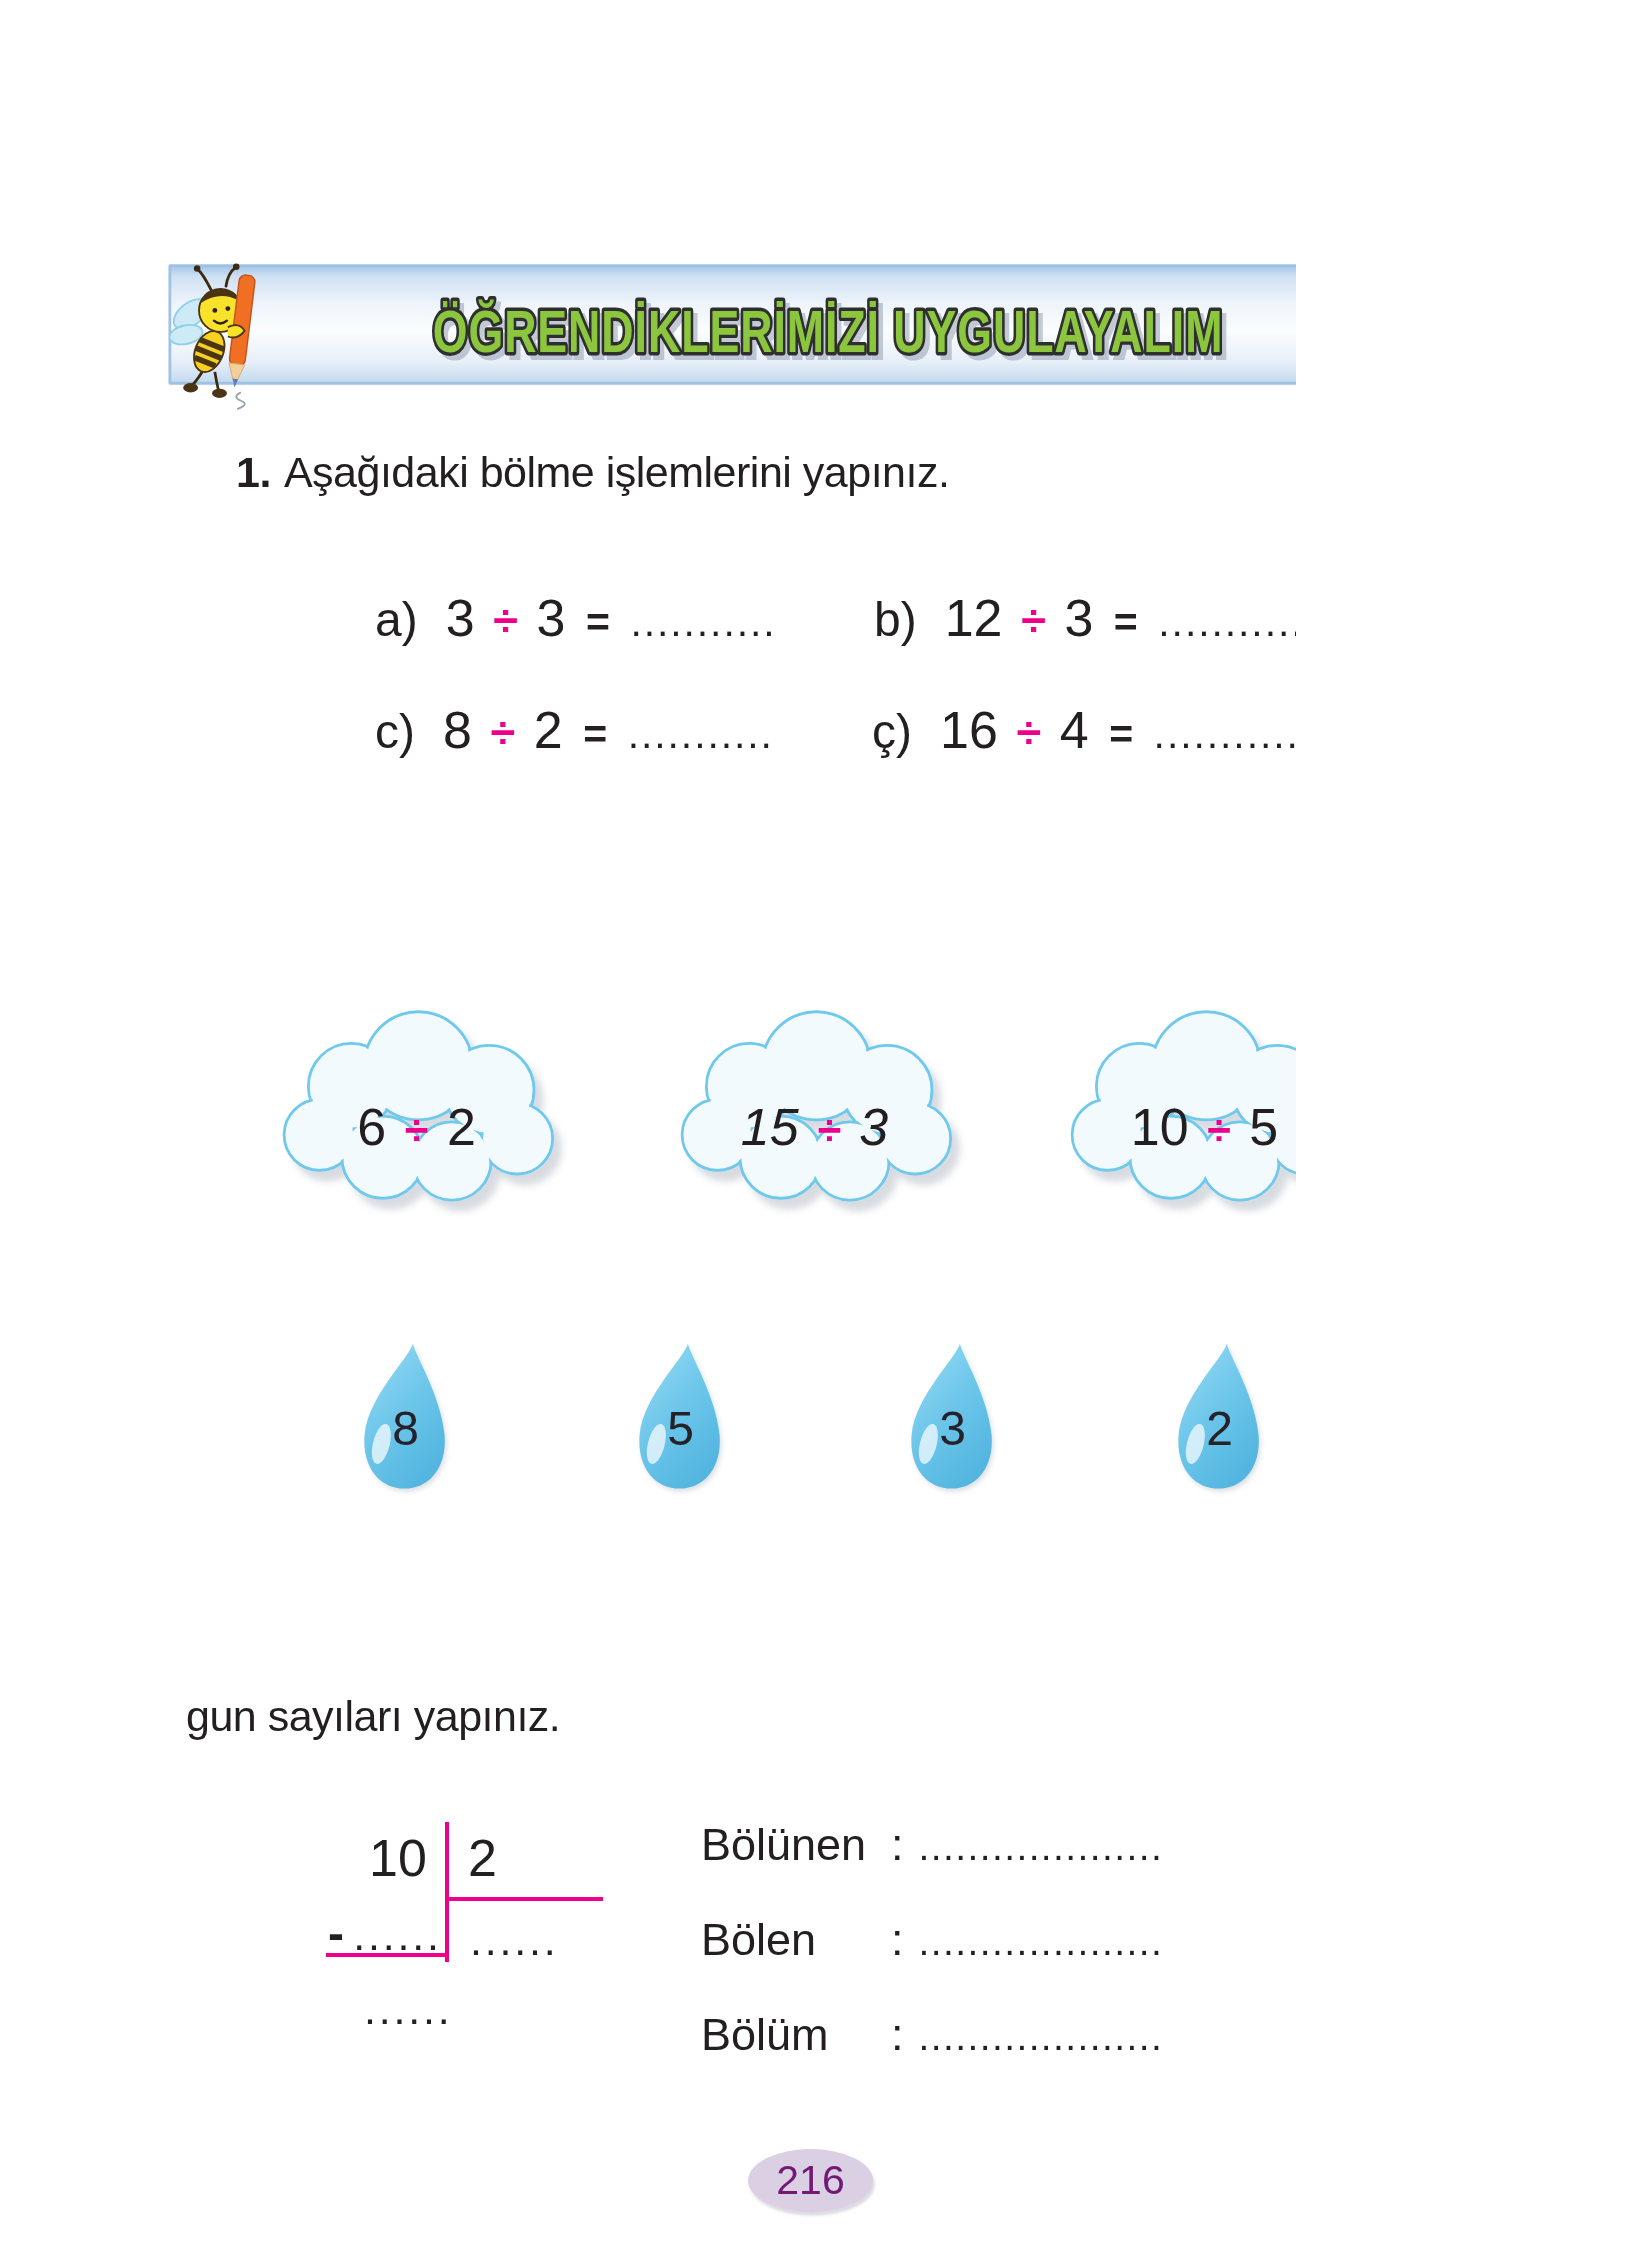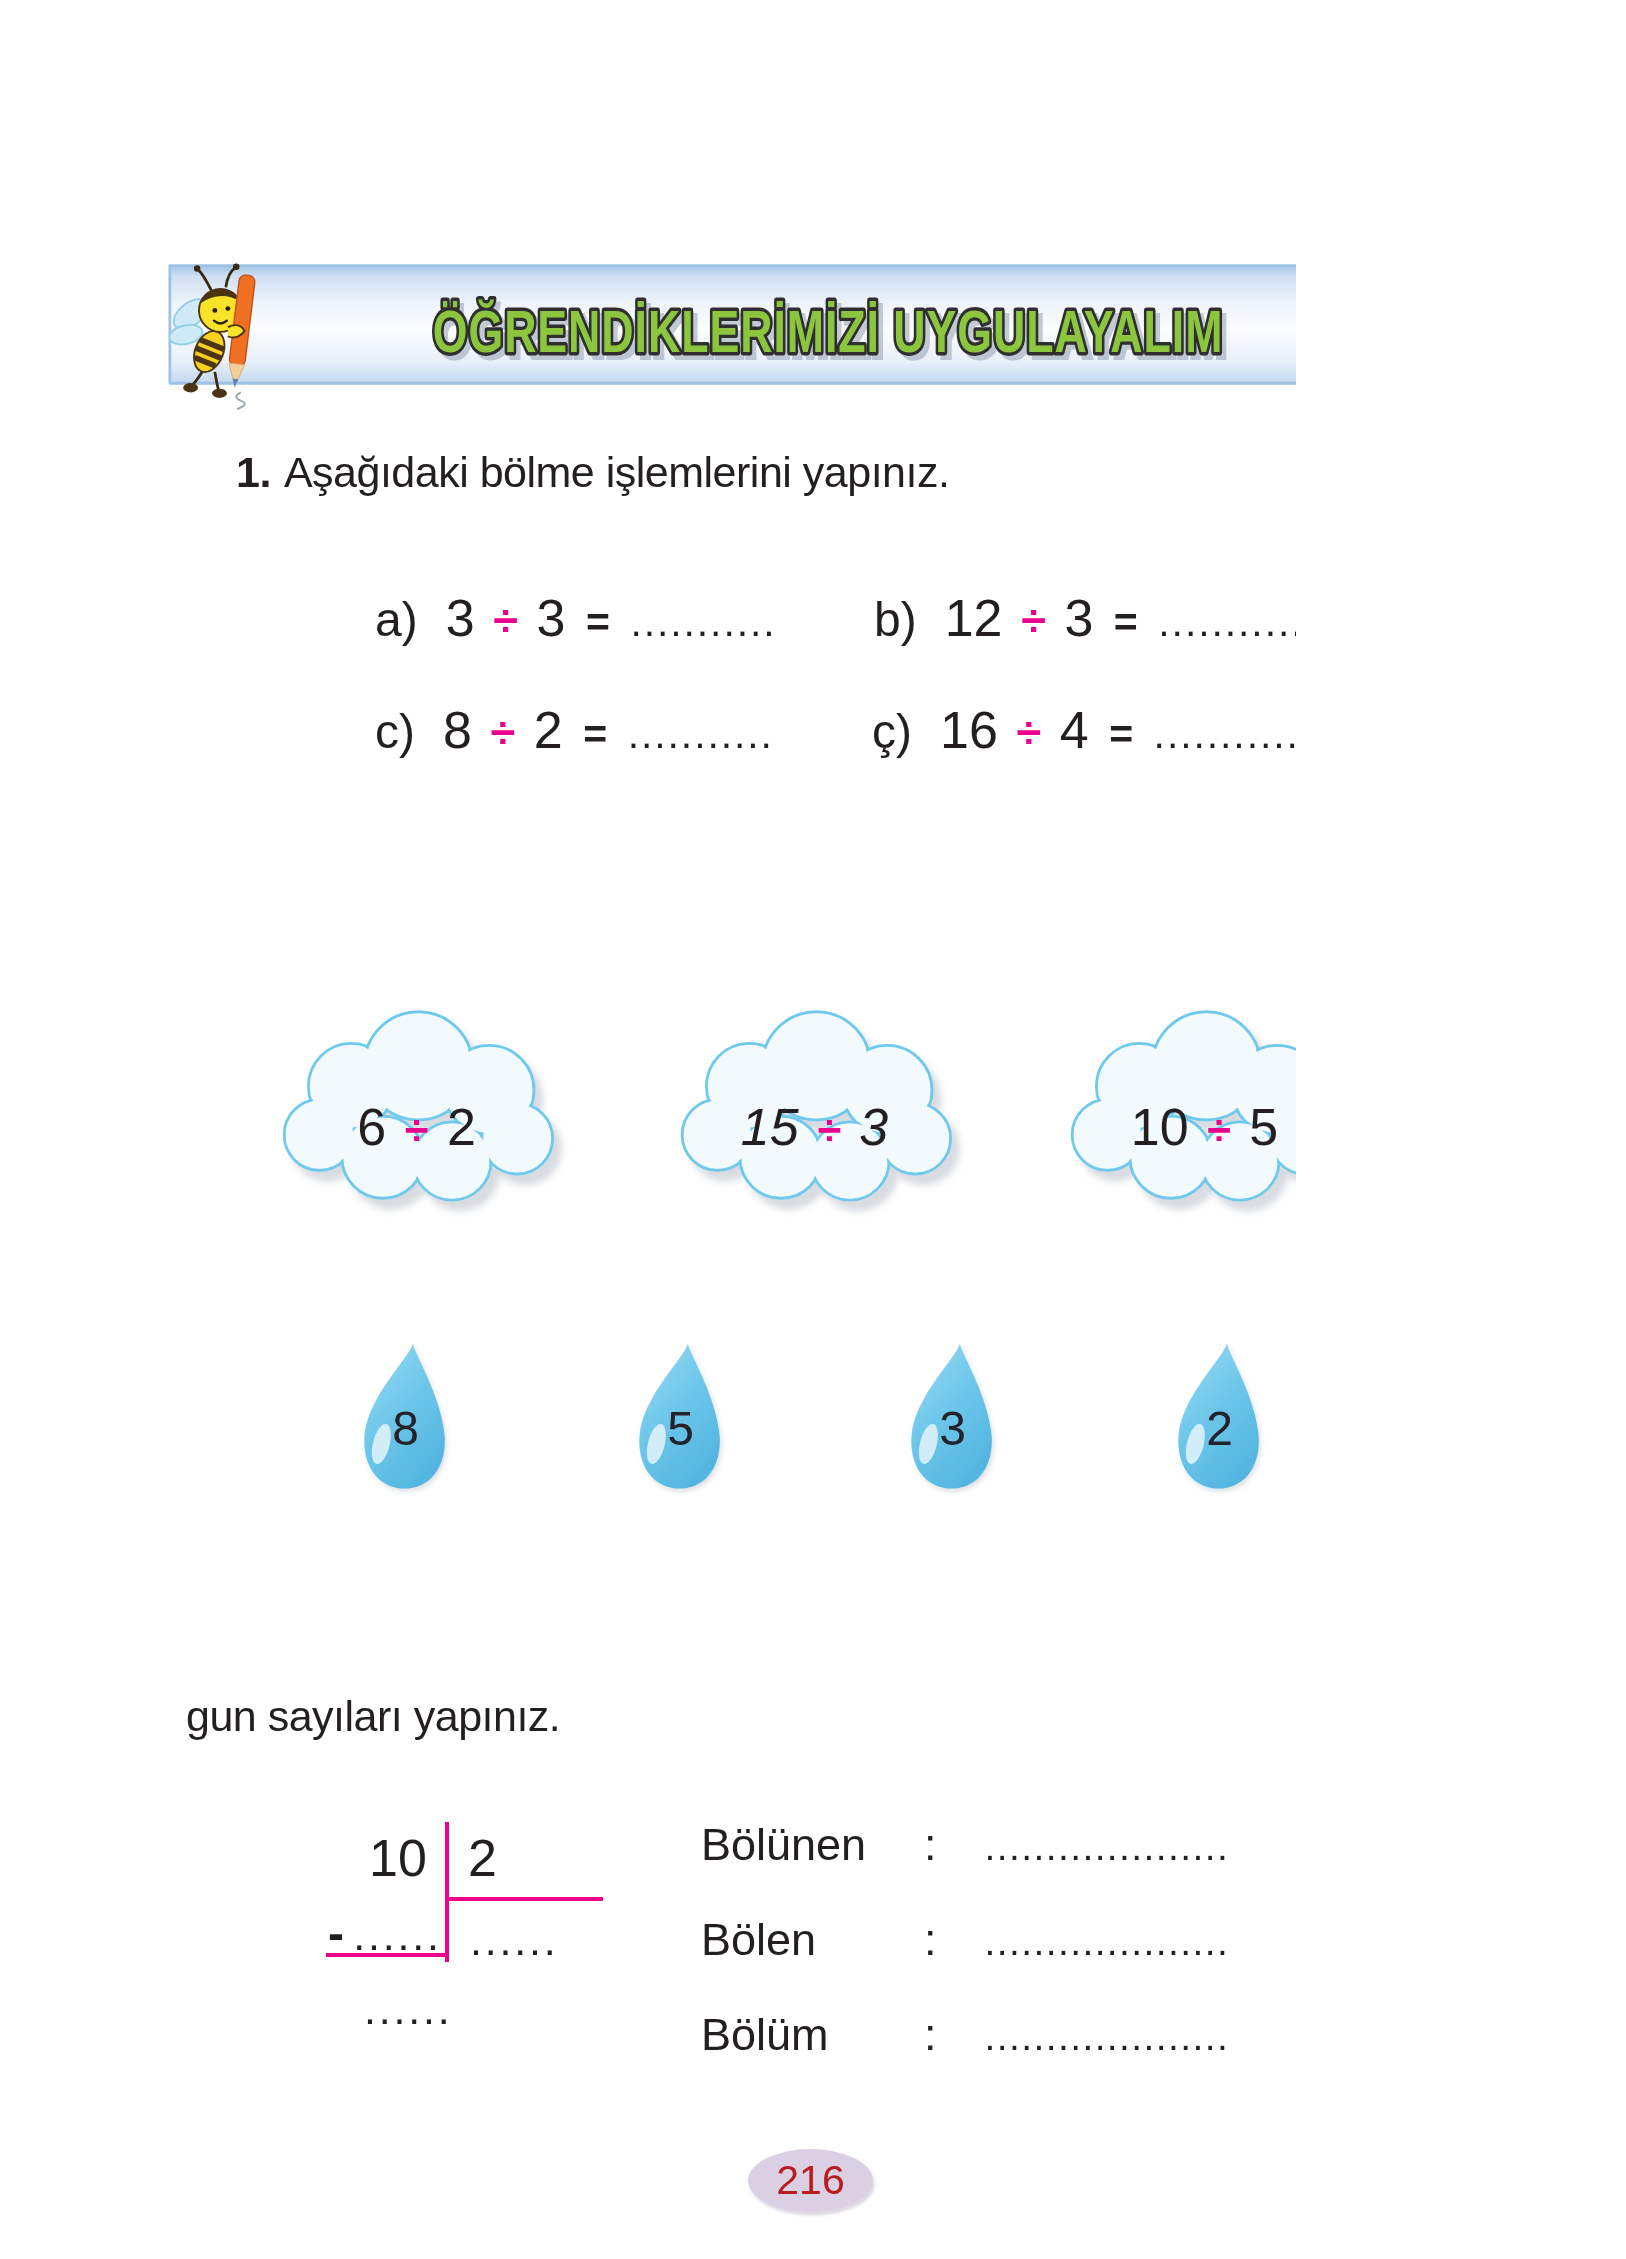--- a/index.html
+++ b/index.html
@@ -36,30 +36,30 @@
   .drop svg{position:absolute;left:0;top:0;filter:drop-shadow(2.8px 3.7px 2.8px rgba(142,155,170,.30));}
   .drop .dnum{position:absolute;left:0;top:63px;width:100%;text-align:center;font-size:48px;color:#26222a;}
 
   
   .ldnum{font-size:52px;}
   .pinkline{background:#ec008c;}
   .minus{font-size:48px;font-weight:bold;margin-right:9.3px;}
   .smalldots{font-size:43px;letter-spacing:2.8px;}
 
   
-  .lab{display:flex;align-items:baseline;font-size:45px;white-space:nowrap;gap:33px;}
+  .lab{display:flex;align-items:baseline;font-size:45px;white-space:nowrap;}
   .lab .name{width:190px;}
   .lab .colon{margin-right:15px;}
   .lab .dotfill{font-size:39px;letter-spacing:1.4px;}
 
   
   #badge{
     left:748px;top:2109px;width:125px;height:63px;border-radius:50%;
     background:#dbcfe4;box-shadow:1.9px 3.7px 2.8px rgba(160,150,175,.35);
-    display:flex;align-items:center;justify-content:center;font-size:41px;color:#b91c1c;
+    display:flex;align-items:center;justify-content:center;font-size:41px;color:#701a75;
   }
 </style>
 </head>
 <body>
 
 <div id="page">
 
   <div class="abs" id="banner">
     <svg width="1279" height="125" viewBox="0 0 1372 134">
       <defs>

